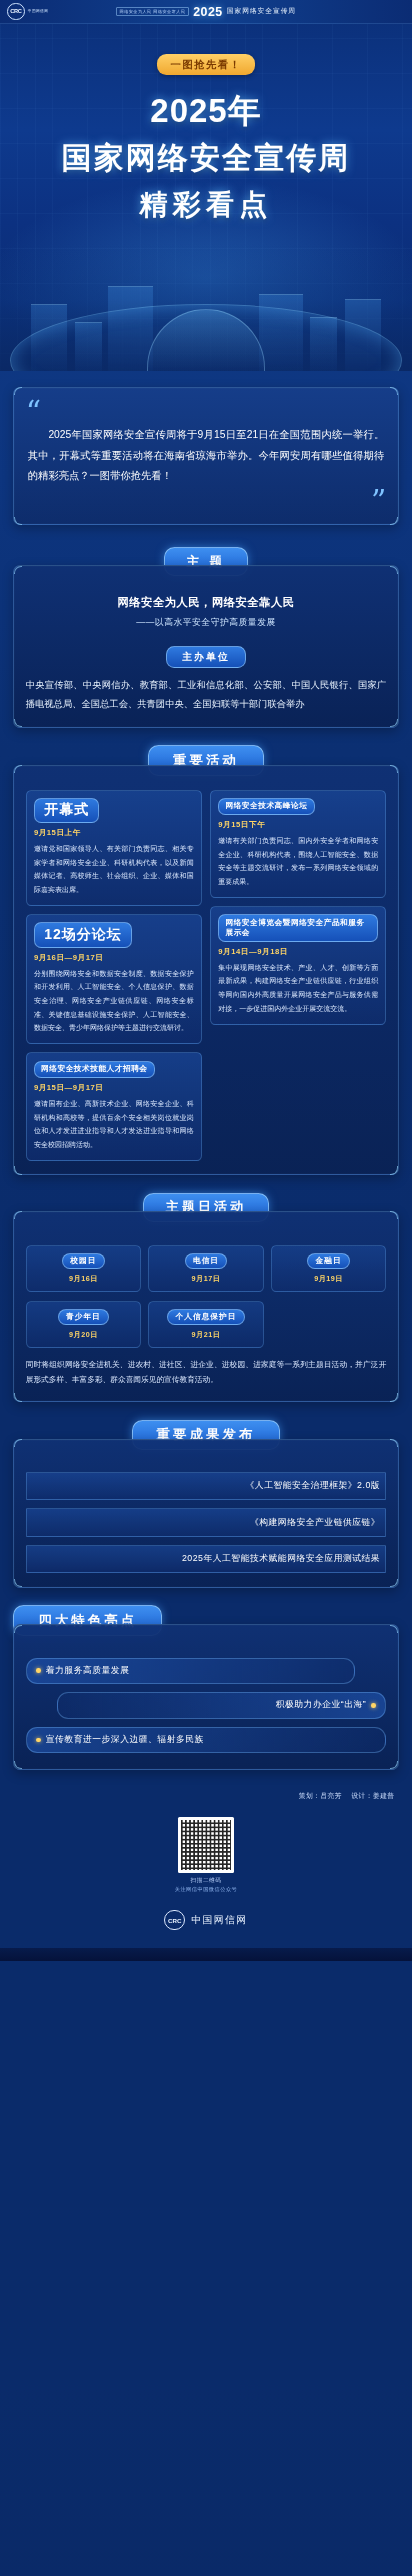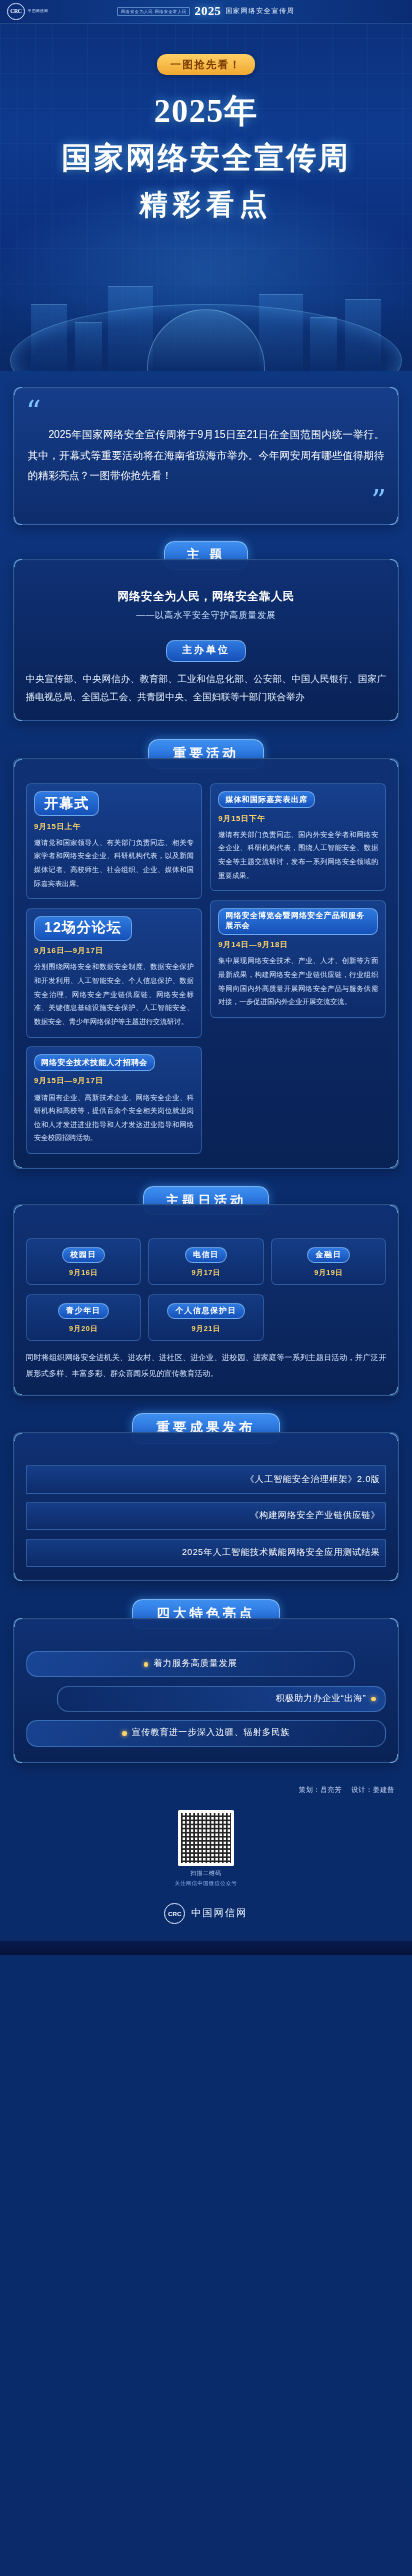--- a/index.html
+++ b/index.html
@@ -17,21 +17,20 @@
     overflow: hidden;
   }
   
   .header {
     position: relative;
     height: 371px;
     background:
       radial-gradient(ellipse 361px 155px at 50% 120%, rgba(60,160,255,0.35), rgba(10,40,100,0) 70%),
       linear-gradient(180deg, #0b2f78 0%, #0e3a8e 35%, #0c3181 60%, #0a2a6d 100%);
     overflow: hidden;
-    font-family: Liberation Serif, serif;
   }
   .hdr-grid {
     position: absolute; inset: 0;
     background-image:
       repeating-linear-gradient(0deg, rgba(120,190,255,0.05) 0 0.5px, transparent 0.5px 17.5px),
       repeating-linear-gradient(90deg, rgba(120,190,255,0.05) 0 0.5px, transparent 0.5px 17.5px);
     opacity: .8;
   }
   .hdr-glow {
     position:absolute; left:50%; top:170px; width:464px; height:216px; transform:translateX(-50%);
@@ -241,21 +240,21 @@
     padding: 7.2px 5.2px; margin-top: 8.2px; letter-spacing: 0.5px;
   }
 
   
   .hl {
     border: 0.5px solid rgba(120,190,255,.35);
     border-radius: 11.3px;
     color:#ffffff; font-size: 8.8px; letter-spacing:0.5px;
     padding: 6.2px 9.3px; margin-top: 8.2px;
     background: linear-gradient(90deg, rgba(35,90,185,.55), rgba(16,48,115,.3));
-    display:flex; align-items:center; gap:5.2px;justify-content:center;
+    display:flex; align-items:center; gap:5.2px;
   }
   .hl.right { justify-content:flex-end; margin-left: 31px;
     background: linear-gradient(270deg, rgba(35,90,185,.55), rgba(16,48,115,.3)); text-align: center; }
   .hl.indent { margin-right: 31px; }
   .dot {
     width: 4.6px; height: 4.6px; border-radius:50%;
     background: #ffd566; box-shadow: 0 0 4.1px rgba(255,213,102,.9);
     flex: none;
   }
 
@@ -340,21 +339,21 @@
     <span class="corner tl"></span>
       <span class="corner tr"></span>
     <span class="corner bl"></span>
       <span class="corner br"></span>
     <div class="qmark">“</div>
     <div class="quote-text">2025年国家网络安全宣传周将于9月15日至21日在全国范围内统一举行。其中，开幕式等重要活动将在海南省琼海市举办。今年网安周有哪些值得期待的精彩亮点？一图带你抢先看！</div>
     <div class="qmark close">”</div>
   </div>
 
   <div class="wrap">
-    <div style="text-align:center; margin-top:15px;">
+    <div style="text-align:center; margin-top:22px;">
       <span class="pill">主 题</span>
     </div>
     <div class="card dark" style="margin-top:-11.3px; padding-top:23px;">
       <span class="corner tl"></span>
         <span class="corner tr"></span>
       <span class="corner bl"></span>
         <span class="corner br"></span>
       <div class="theme-main">网络安全为人民，网络安全靠人民</div>
       <div class="theme-sub">——以高水平安全守护高质量发展</div>
 
@@ -387,21 +386,21 @@
             <div class="ev-text">分别围绕网络安全和数据安全制度、数据安全保护和开发利用、人工智能安全、个人信息保护、数据安全治理、网络安全产业链供应链、网络安全标准、关键信息基础设施安全保护、人工智能安全、数据安全、青少年网络保护等主题进行交流研讨。</div>
           </div>
           <div class="ev">
             <span class="ev-head wide">网络安全技术技能人才招聘会</span>
             <div class="ev-date">9月15日—9月17日</div>
             <div class="ev-text">邀请国有企业、高新技术企业、网络安全企业、科研机构和高校等，提供百余个安全相关岗位就业岗位和人才发进进业指导和人才发达进业指导和网络安全校园招聘活动。</div>
           </div>
         </div>
         <div class="col">
           <div class="ev">
-            <span class="ev-head wide">媒体和国际嘉宾表出席</span>
+            <span class="ev-head wide">网络安全技术高峰论坛</span>
             <div class="ev-date">9月15日下午</div>
             <div class="ev-text">邀请有关部门负责同志、国内外安全学者和网络安全企业、科研机构代表，围绕人工智能安全、数据安全等主题交流研讨，发布一系列网络安全领域的重要成果。</div>
           </div>
           <div class="ev">
             <span class="ev-head wide">网络安全博览会暨网络安全产品和服务展示会</span>
             <div class="ev-date">9月14日—9月18日</div>
             <div class="ev-text">集中展现网络安全技术、产业、人才、创新等方面最新成果，构建网络安全产业链供应链，行业组织等网向国内外高质量开展网络安全产品与服务供需对接，一步促进国内外企业开展交流交流。</div>
           </div>
         </div>
       </div>
@@ -452,21 +451,21 @@
         <span class="corner tr"></span>
       <span class="corner bl"></span>
         <span class="corner br"></span>
       <div class="res-item">《人工智能安全治理框架》2.0版</div>
       <div class="res-item">《构建网络安全产业链供应链》</div>
       <div class="res-item">2025年人工智能技术赋能网络安全应用测试结果</div>
     </div>
   </div>
 
   <div class="wrap">
-    <div style="text-align:center; margin-top:17.5px;">
+    <div style="text-align:left; margin-top:17.5px;">
       <span class="pill pill-lg">四大特色亮点</span>
     </div>
     <div class="card dark" style="margin-top:-11.3px; padding-top:24px; padding-bottom:15.5px;">
       <span class="corner tl"></span>
         <span class="corner tr"></span>
       <span class="corner bl"></span>
         <span class="corner br"></span>
       <div class="hl indent">
         <span class="dot"></span>
         <span>着力服务高质量发展</span>

